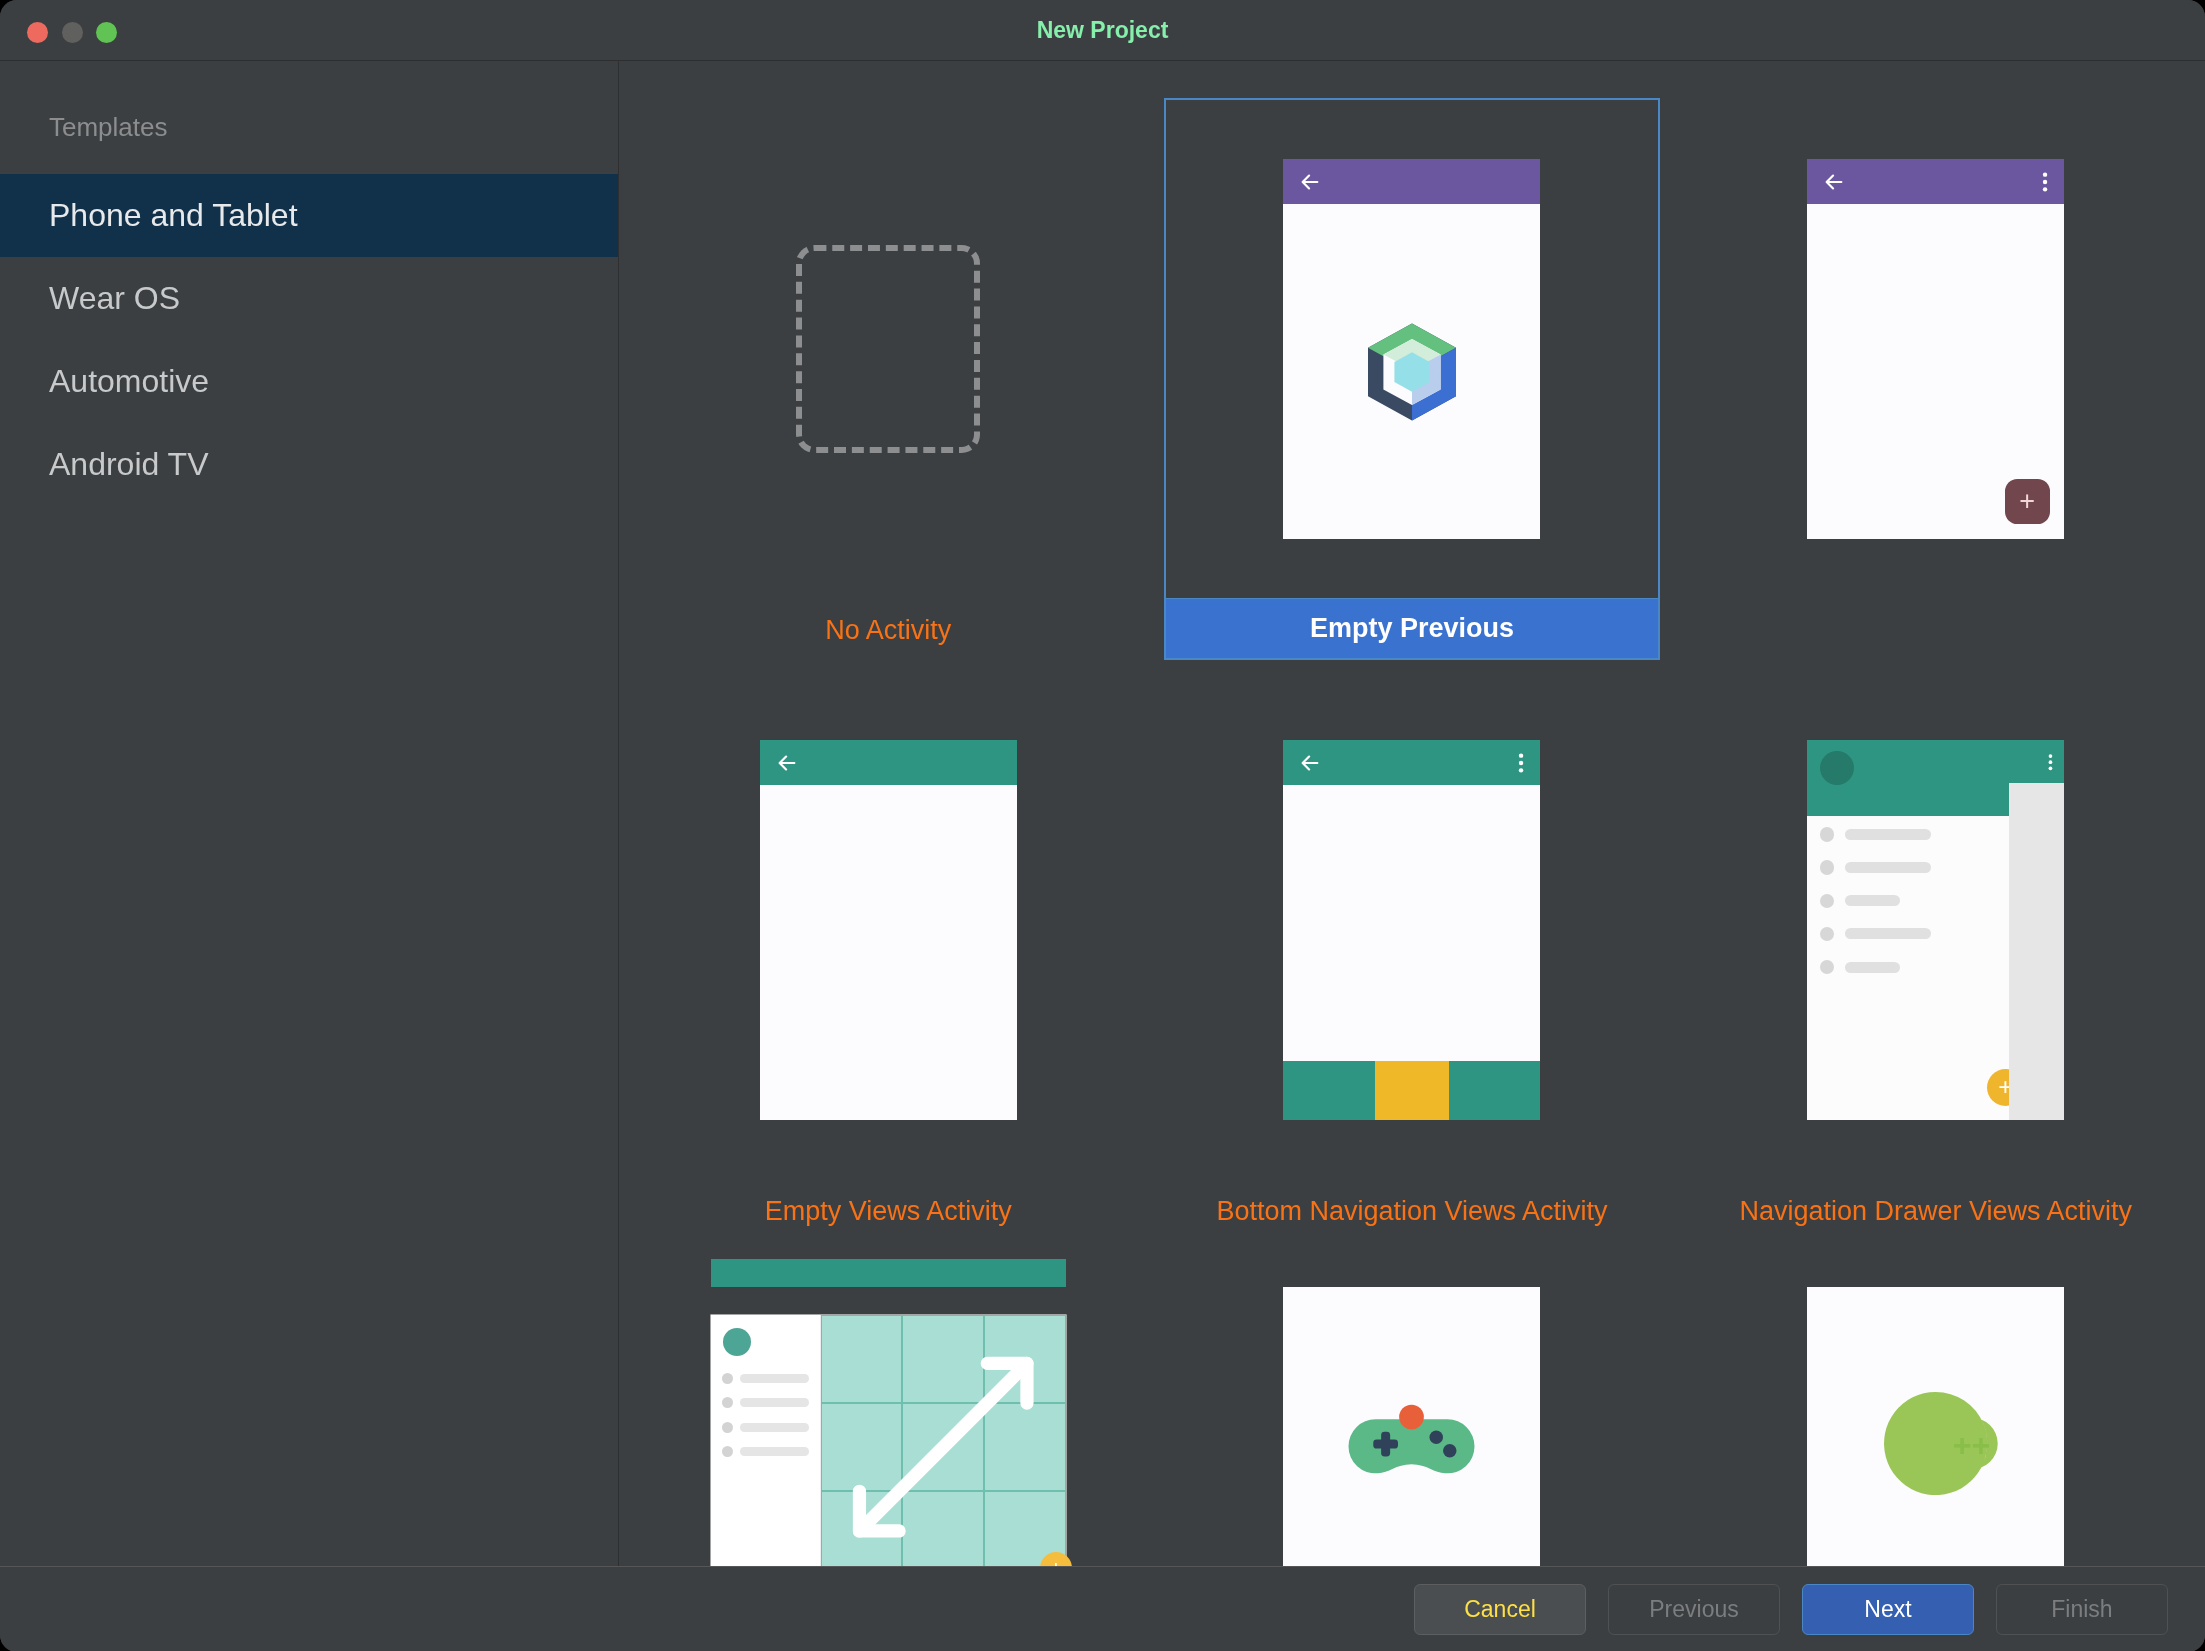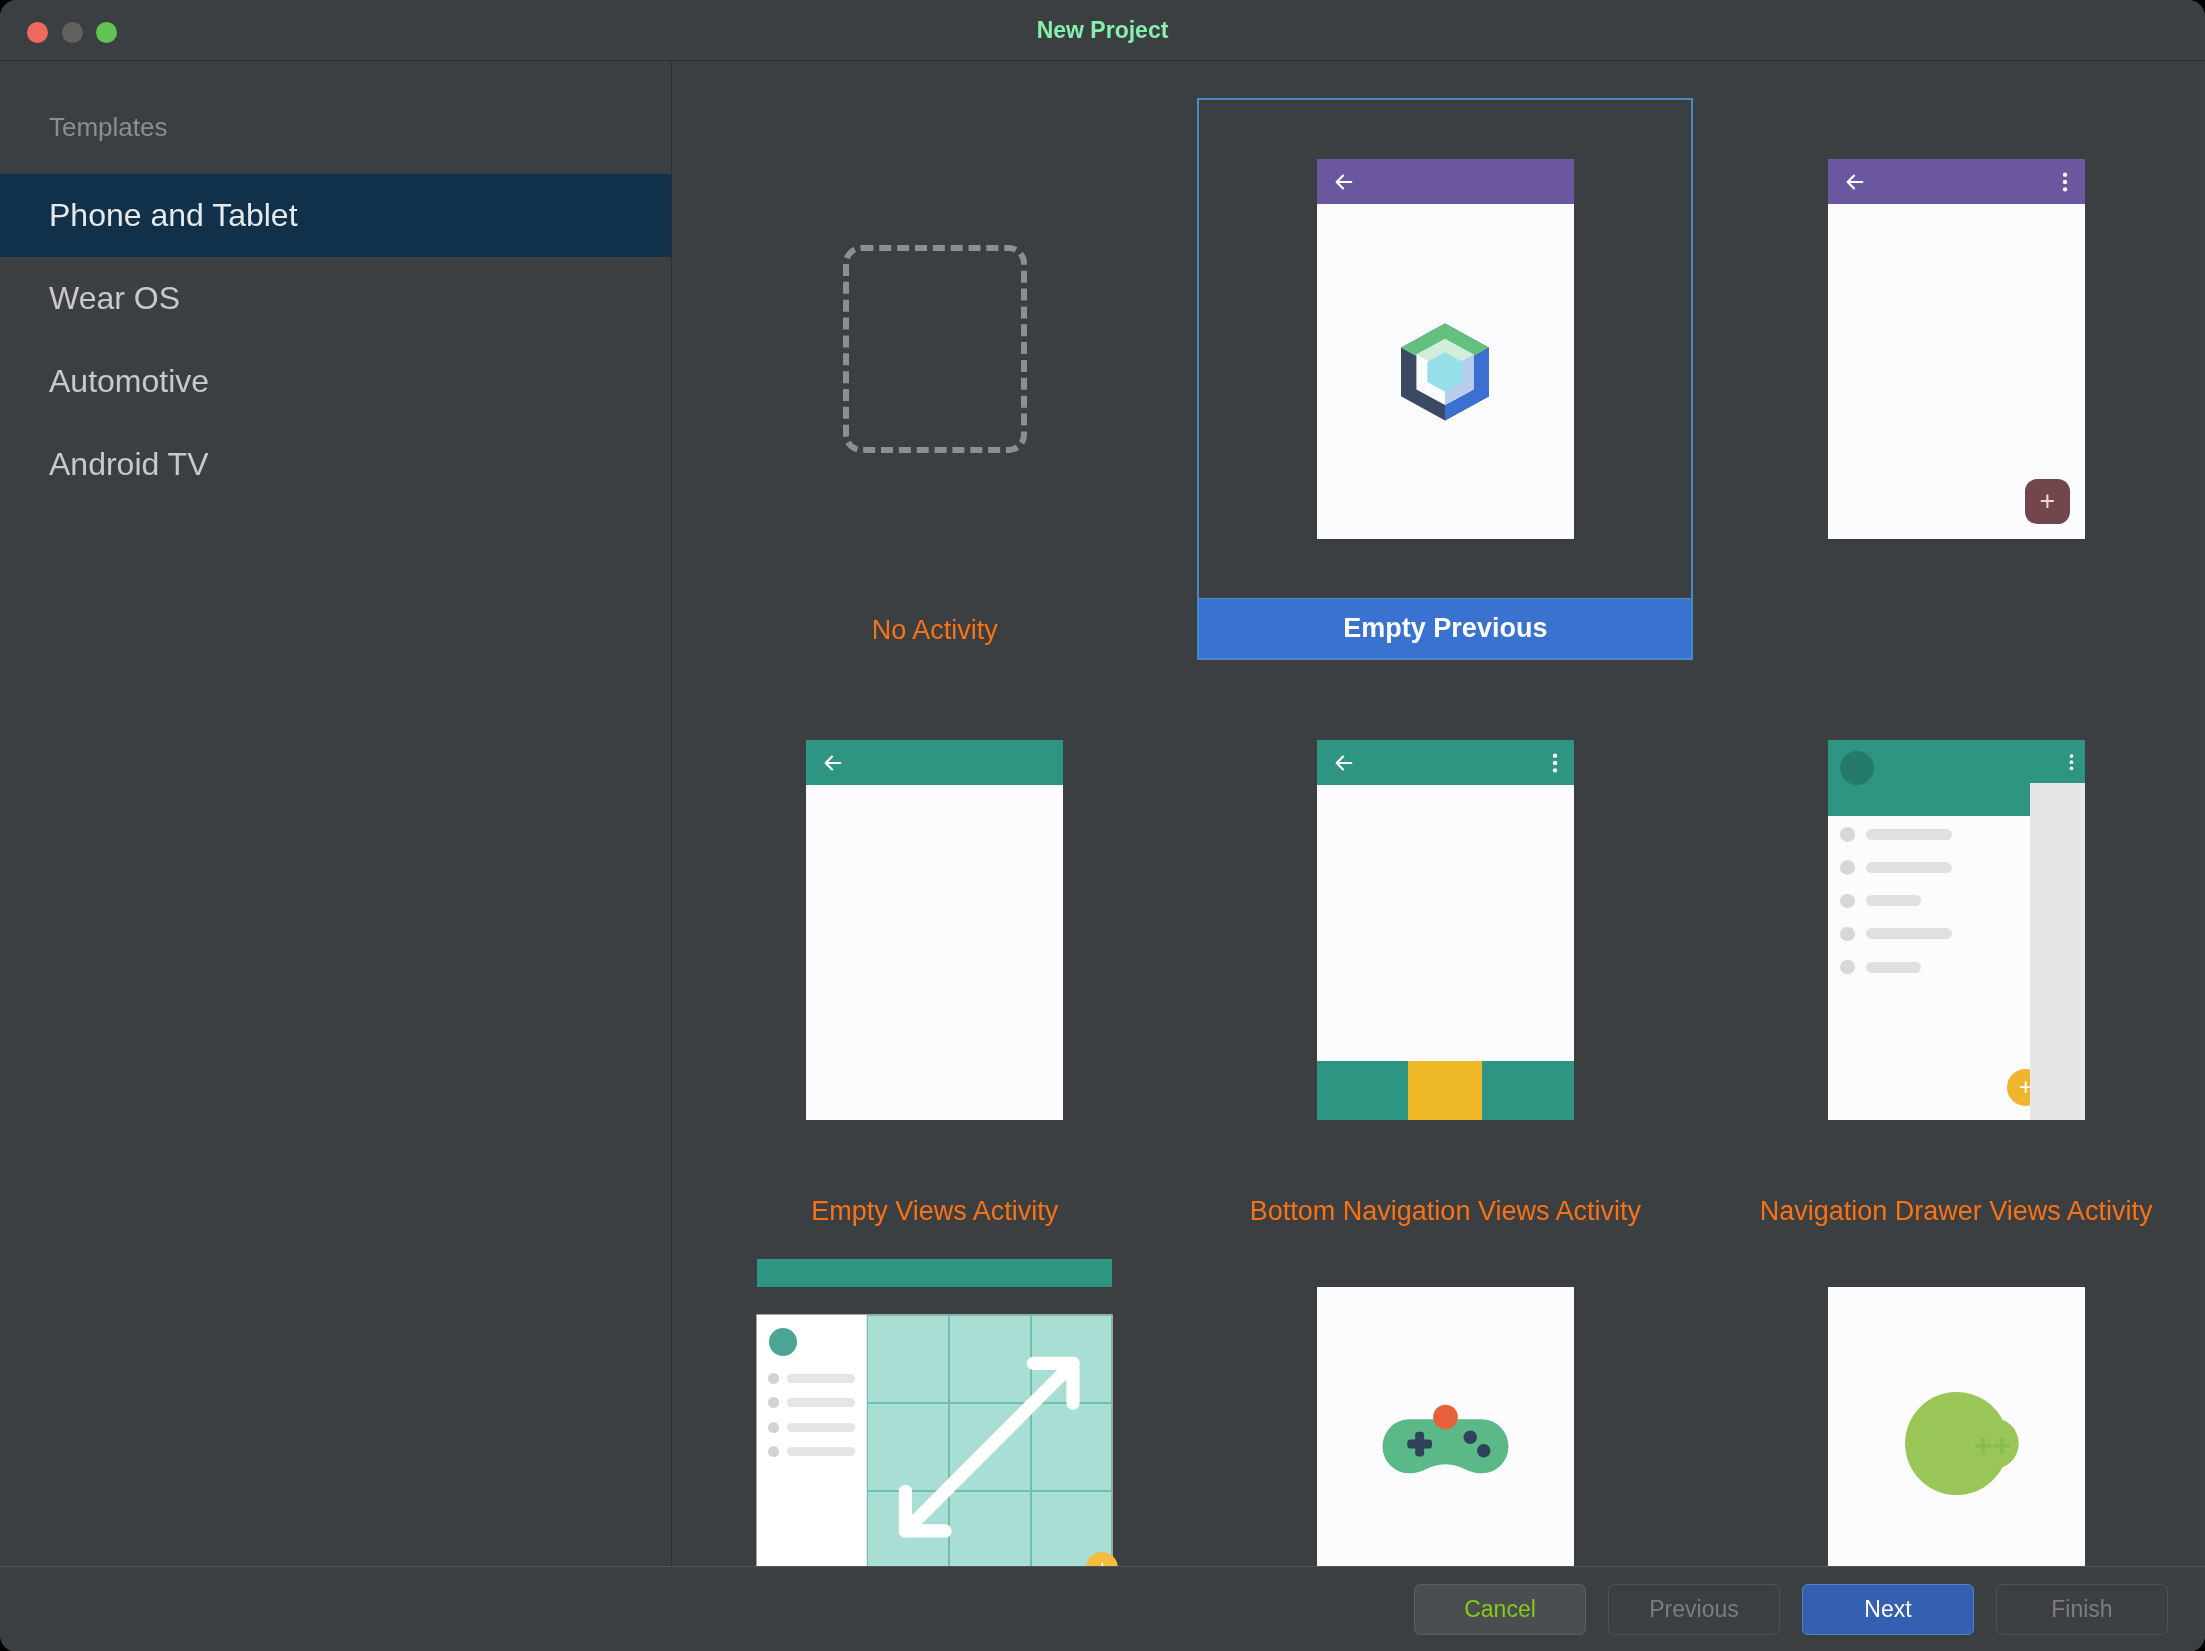--- a/index.html
+++ b/index.html
@@ -42,21 +42,21 @@
   .titlebar-title {
     color: #86efac;
     font-size: 23px;
     font-weight: 700;
   }
   .body-area {
     display: flex;
     height: calc(100% - 61px - 86px);
   }
   .sidebar {
-    width: 672px;
+    width: 619px;
     border-right: 0.6px solid #2e2f30;
     padding-top: 37px;
   }
   .sidebar-header {
     color: #8b8d8f;
     font-size: 26px;
     padding: 13.5px 49px 31px;
   }
   .sidebar-item {
     color: #c7c9cb;
@@ -212,21 +212,21 @@
     gap: 22px;
     padding: 0 37px;
     background: #3c3f41;
   }
   .btn {
     min-width: 172px;
     height: 51px;
     border-radius: 6.1px;
     border: 1.2px solid #5c5e60;
     background: #4b4e50;
-    color: #84cc16;
+    color: #fde047;
     font-size: 23px;
     display: flex; align-items: center; justify-content: center;
     cursor: pointer;
   }
   .btn.primary { background: #355fb0; border-color: #4a87c7; color: #fff; }
   .btn.disabled { background: #3c3f41; color: #7b7d7f; border-color: #4f5153; cursor: default; }
   .tall-cut .phone { height: 319px; } 
   .tall-cut .card-wrap { height: 343px; justify-content:flex-start; padding-top:24.5px;}
 </style>
 </head>

